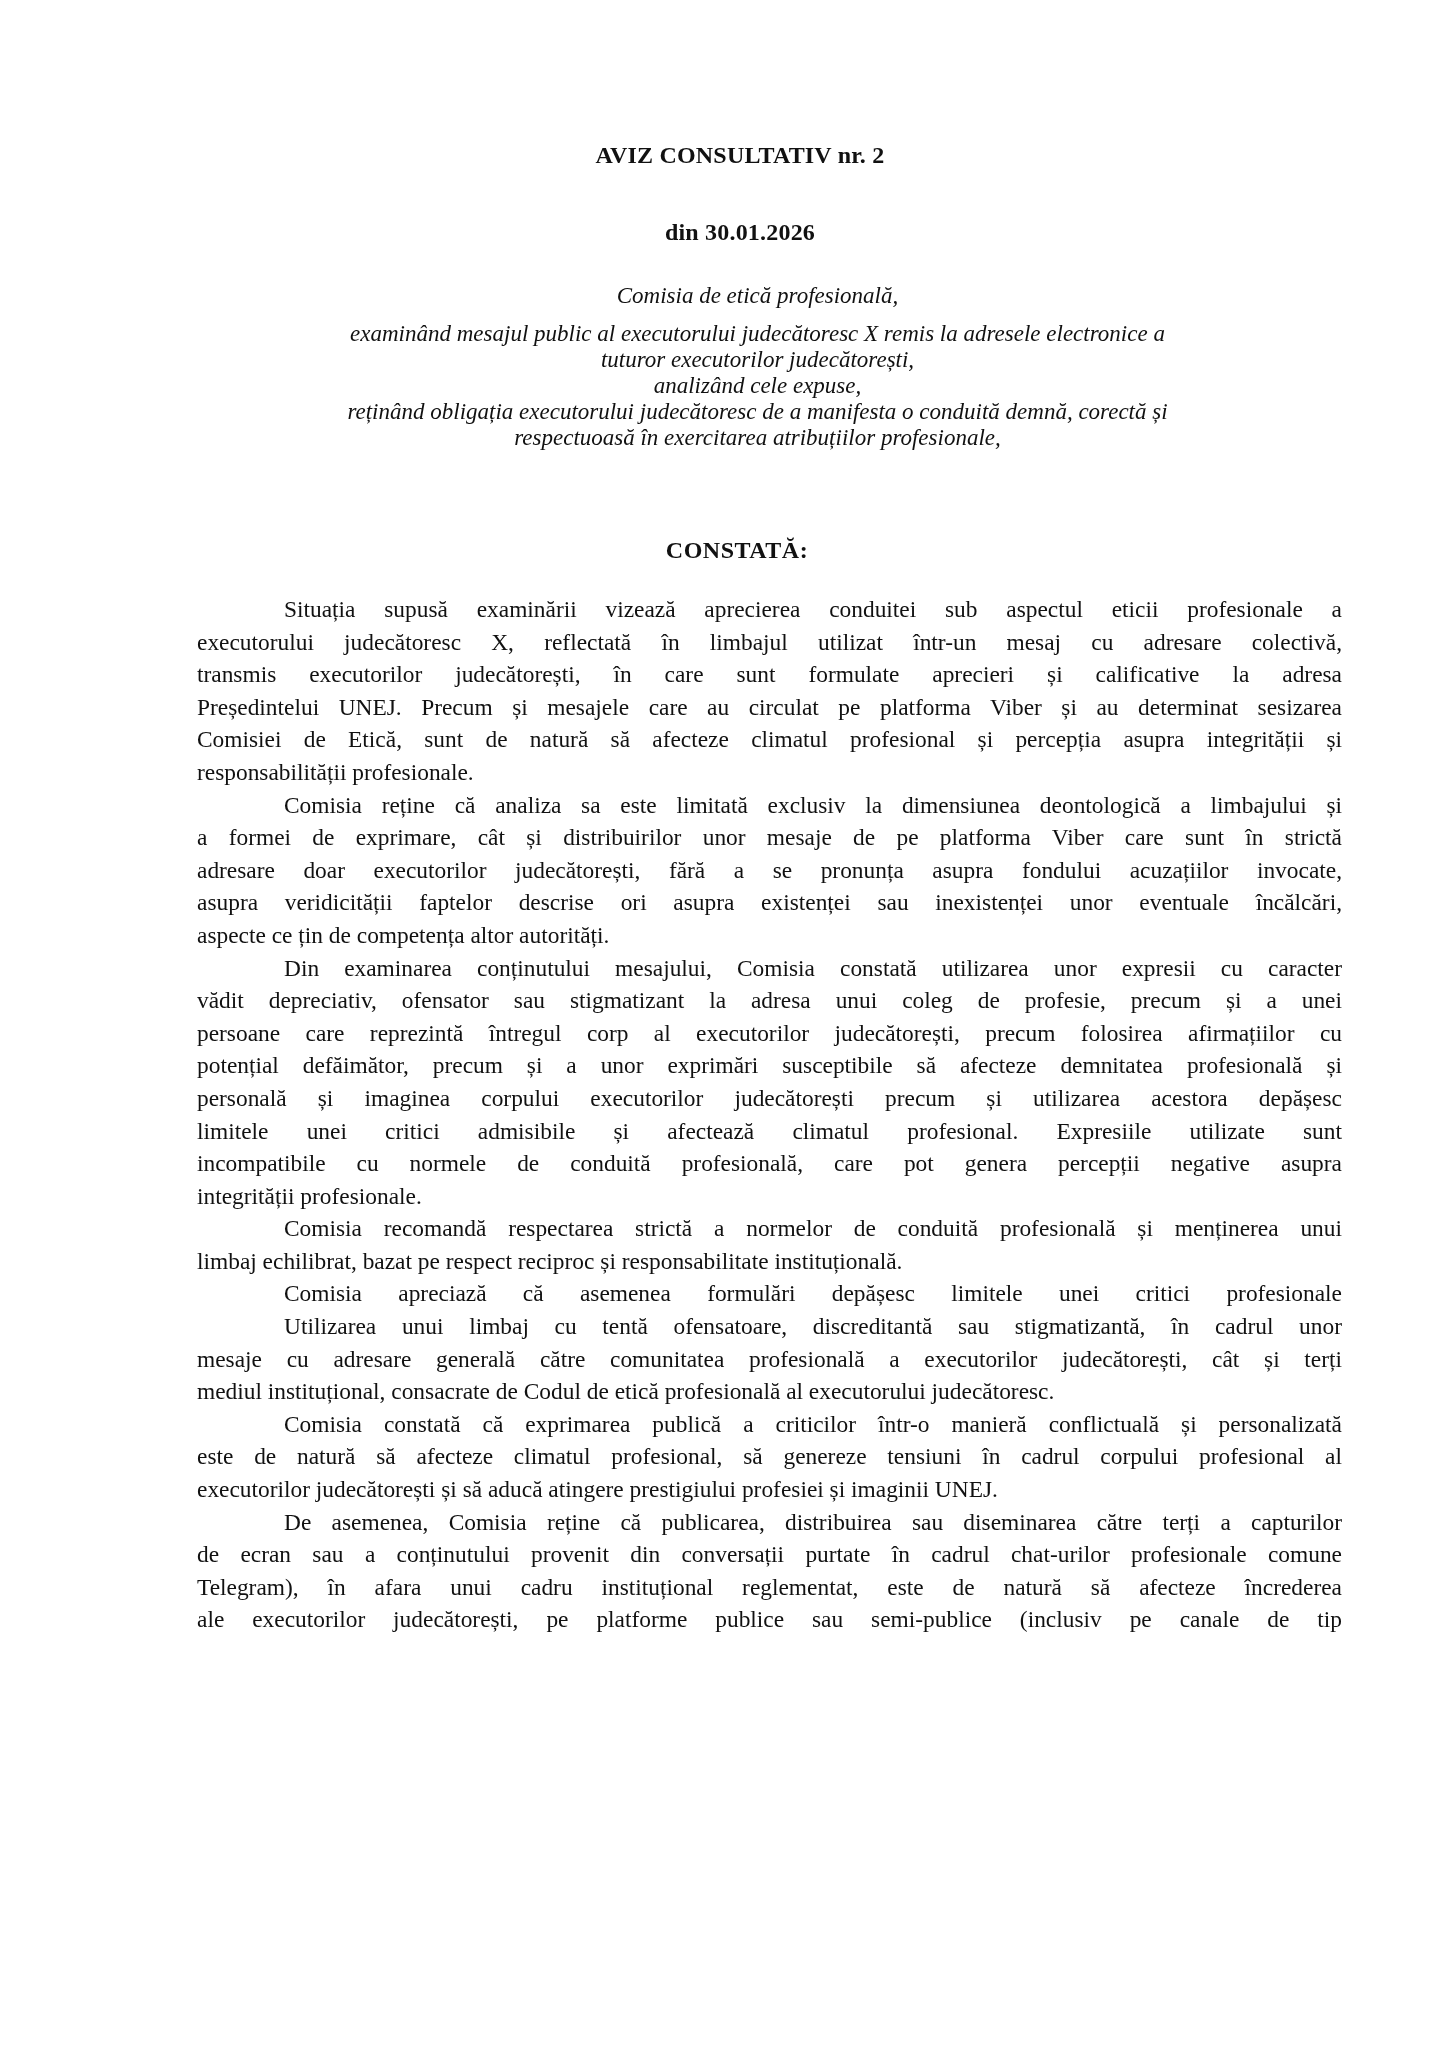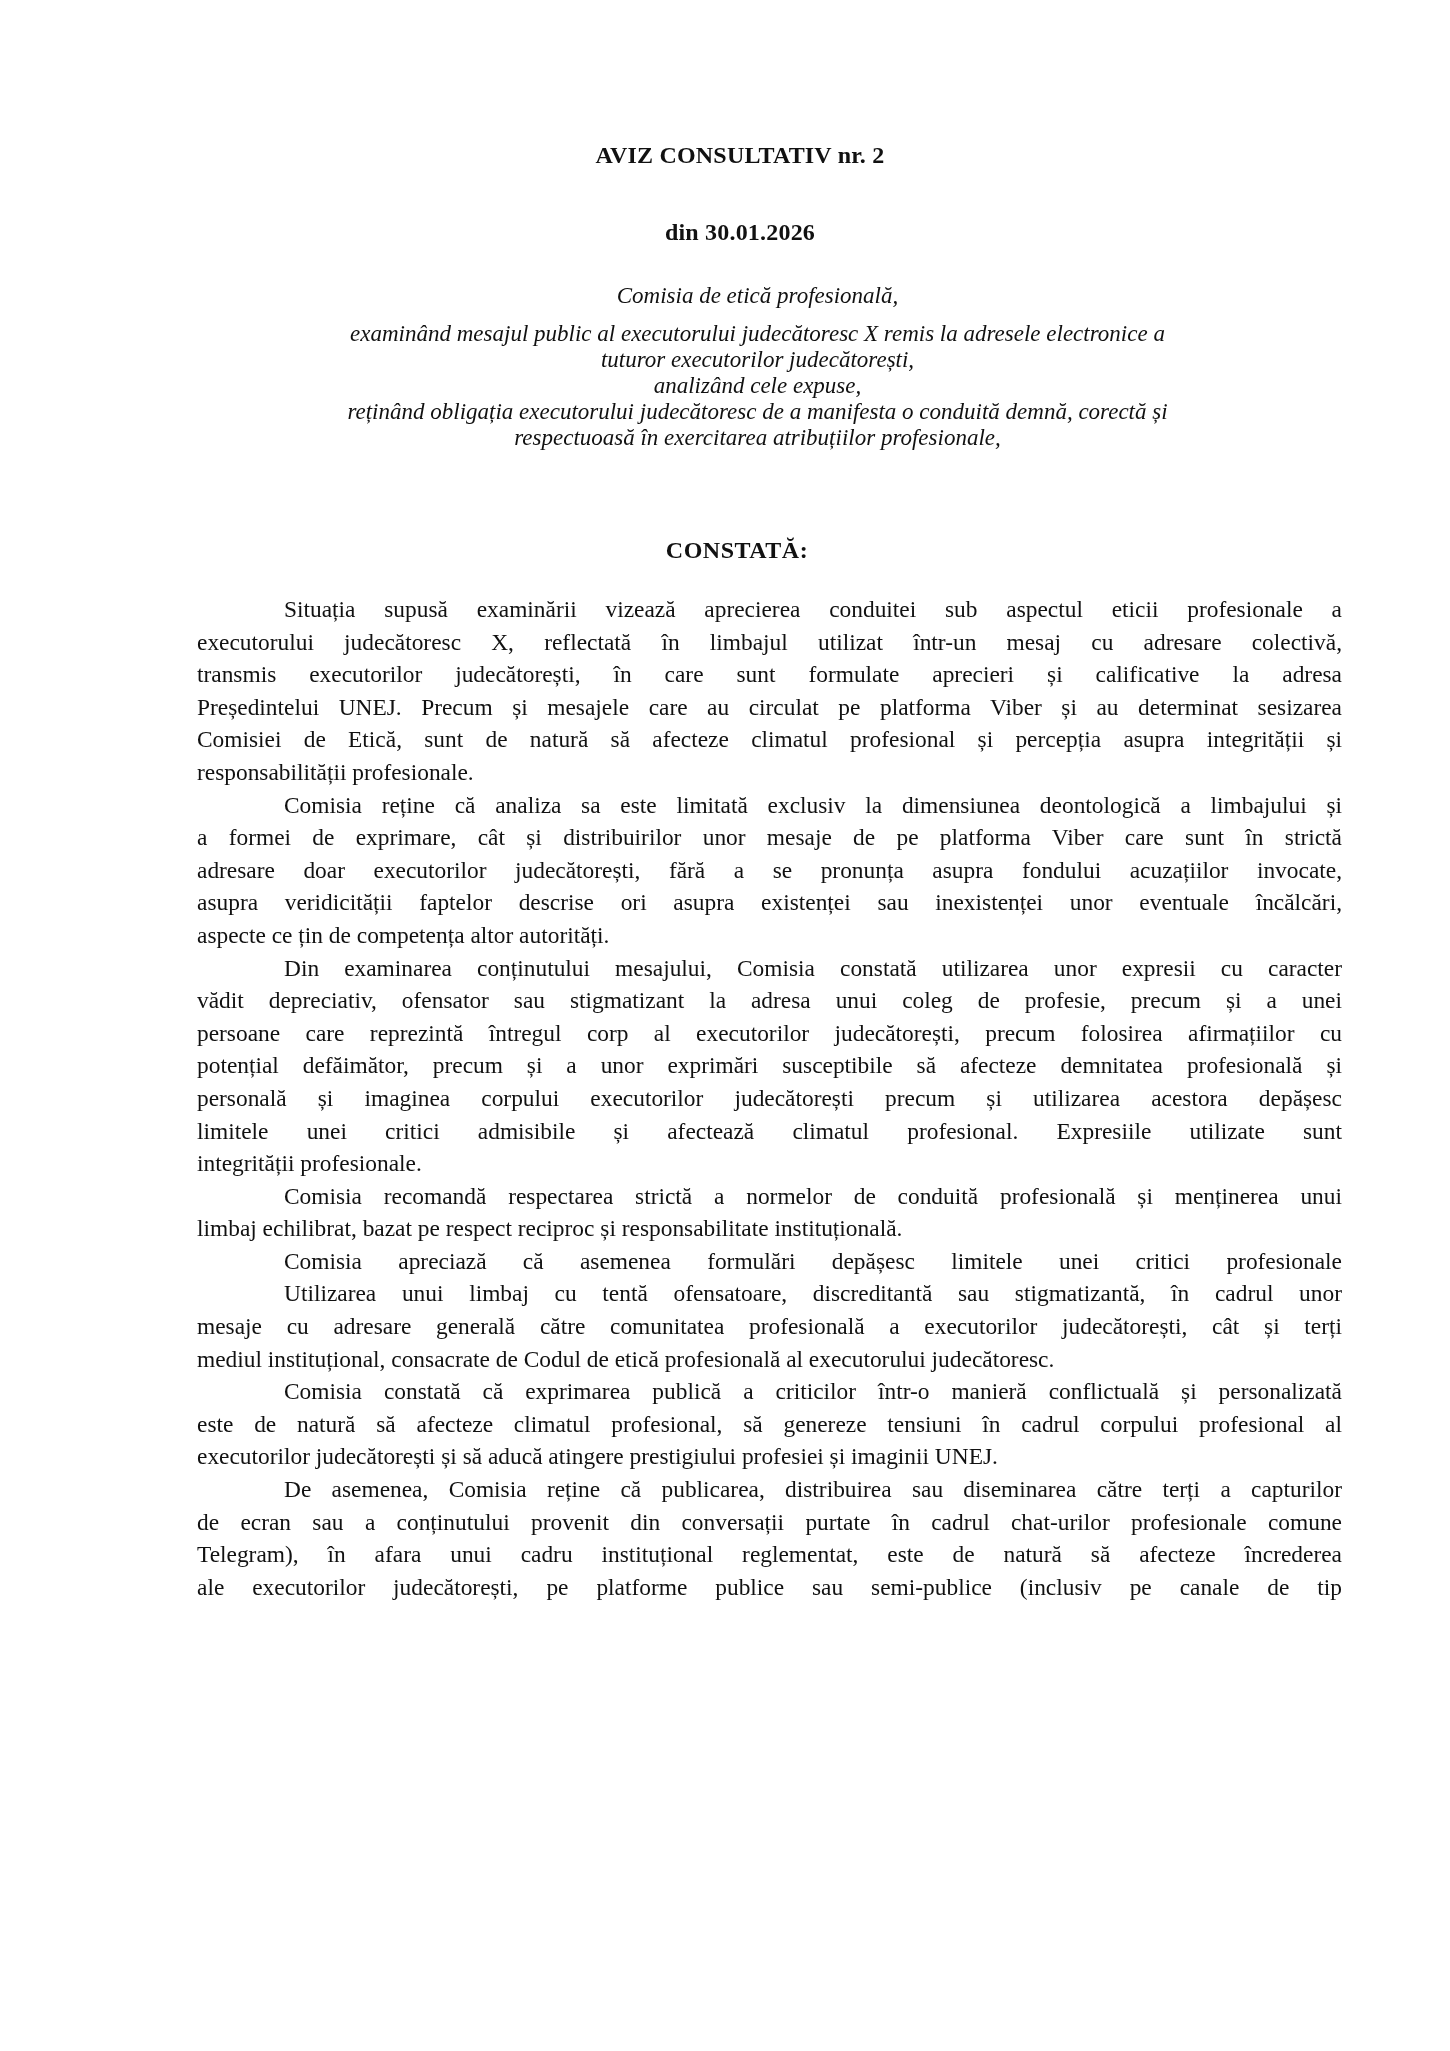--- a/index.html
+++ b/index.html
@@ -119,20 +119,21 @@
       <span class="line last">aspecte ce țin de competența altor autorități.</span>
     </div>
 
     <div>
       <span class="line indent">Din examinarea conținutului mesajului, Comisia constată utilizarea unor expresii cu caracter</span>
       <span class="line">vădit depreciativ, ofensator sau stigmatizant la adresa unui coleg de profesie, precum și a unei</span>
       <span class="line">persoane care reprezintă întregul corp al executorilor judecătorești, precum folosirea afirmațiilor cu</span>
       <span class="line">potențial defăimător, precum și a unor exprimări susceptibile să afecteze demnitatea profesională și</span>
       <span class="line">personală și imaginea corpului executorilor judecătorești precum și utilizarea acestora depășesc</span>
       <span class="line">limitele unei critici admisibile și afectează climatul profesional. Expresiile utilizate sunt</span>
+      <span class="line">incompatibile cu normele de conduită profesională, care pot genera percepții negative asupra</span>
       <span class="line last">integrității profesionale.</span>
     </div>
 
     <div>
       <span class="line indent">Comisia recomandă respectarea strictă a normelor de conduită profesională și menținerea unui</span>
       <span class="line last">limbaj echilibrat, bazat pe respect reciproc și responsabilitate instituțională.</span>
     </div>
 
     <div>
       <span class="line indent">Comisia apreciază că asemenea formulări depășesc limitele unei critici profesionale</span>

